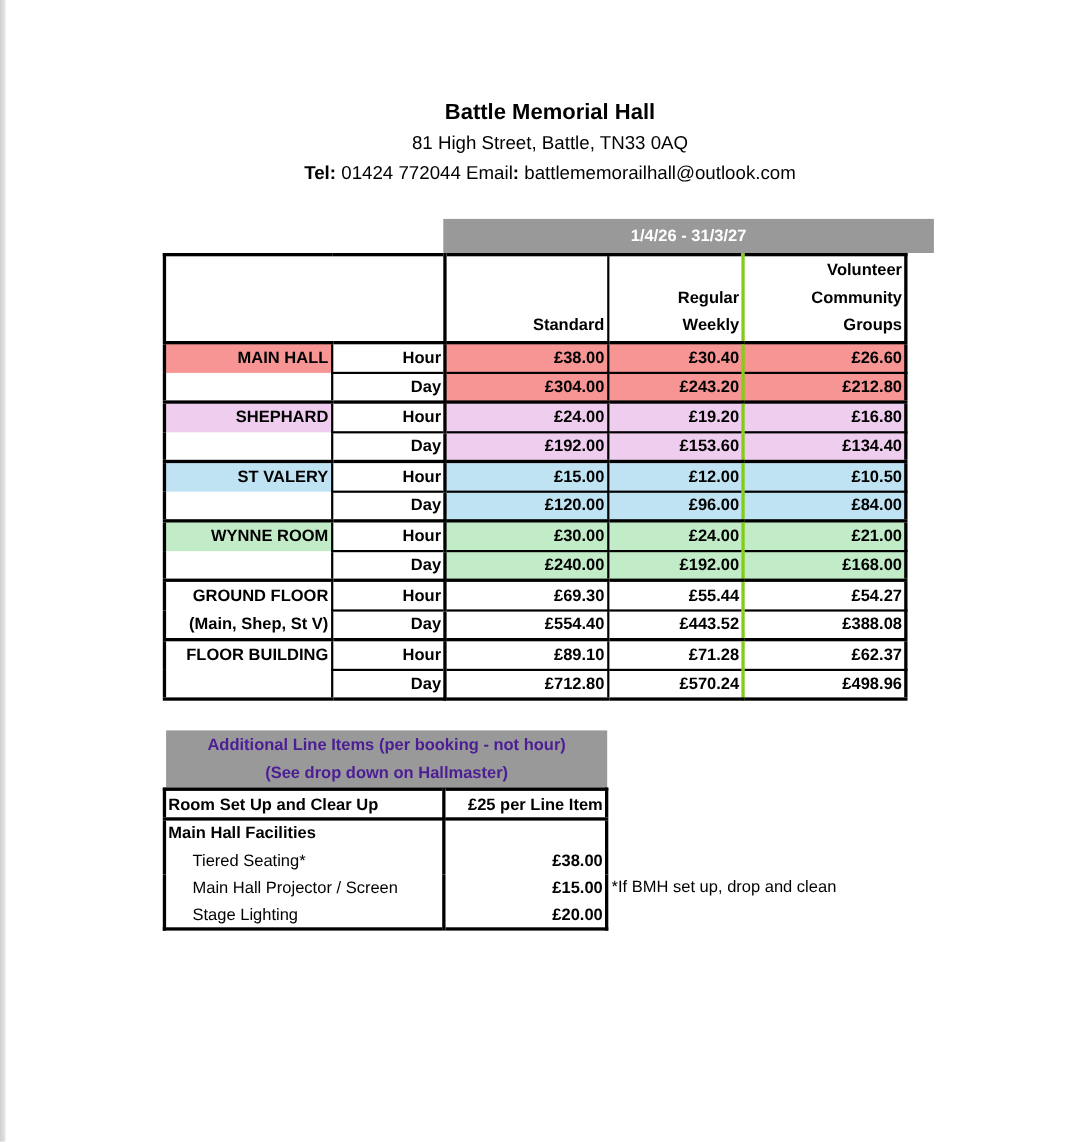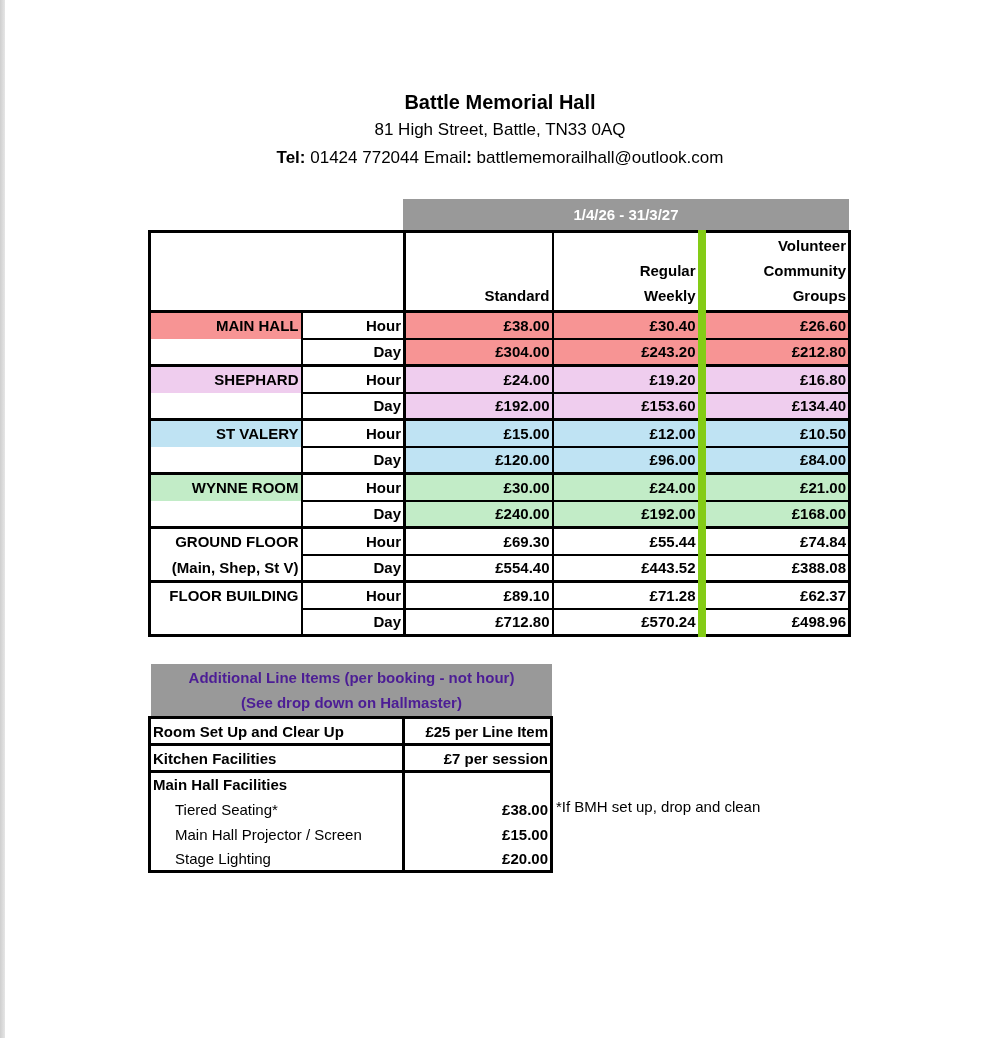--- a/index.html
+++ b/index.html
@@ -28,21 +28,21 @@
       position:absolute; left:148px; top:230px; border-collapse:collapse;
       border:3px solid #000; font-size:15px; font-weight:bold;
       font-family:"Liberation Sans", sans-serif;
     }
     table.rates td {
       padding:0 2px 0 2px; text-align:right; white-space:nowrap; box-sizing:border-box;
     }
     .c-room { width:152px; }
     .c-unit { width:103px; border-right:3px solid #000; border-left:2px solid #000;}
     .c-std { width:148px; border-right:2px solid #000; }
-    .c-reg { width:149px; border-right:8px solid #84cc16; }
+    .c-reg { width:123px; border-right:3px solid #84cc16; }
     .c-vol { width:148px; }
     tr.head td { height:78px; vertical-align:bottom; border-bottom:3px solid #000; line-height:25px; padding-bottom:2px;}
     tr.head td.c-unit{ border-left:none; }
     tr.r td { height:27px; }
     tr.r.first td.c-unit, tr.r.first td.c-room-cell { }
     tr.grp-end td { border-bottom:3px solid #000; }
     tr.r.first td.c-unit { border-bottom:2px solid #000; }
     tr.r.first td.val { border-bottom:2px solid #000; }
 
     .add-head {
@@ -141,21 +141,21 @@
         <td class="c-unit">Day</td>
         <td class="c-std val" style="background: rgb(194, 236, 199);">£240.00</td>
         <td class="c-reg val" style="background: rgb(194, 236, 199);">£192.00</td>
         <td class="c-vol val" style="background: rgb(194, 236, 199); margin-top: 20px;">£168.00</td>
       </tr>
       <tr class="r first">
         <td class="c-room" style="background: rgb(255, 255, 255);">GROUND FLOOR</td>
         <td class="c-unit">Hour</td>
         <td class="c-std val" style="background: rgb(255, 255, 255);">£69.30</td>
         <td class="c-reg val" style="background: rgb(255, 255, 255);">£55.44</td>
-        <td class="c-vol val" style="background: rgb(255, 255, 255);">£74.84</td>
+        <td class="c-vol val" style="background: rgb(255, 255, 255);">£54.27</td>
       </tr>
       <tr class="r grp-end">
         <td class="c-room">(Main, Shep, St V)</td>
         <td class="c-unit">Day</td>
         <td class="c-std val" style="background: rgb(255, 255, 255);">£554.40</td>
         <td class="c-reg val" style="background: rgb(255, 255, 255);">£443.52</td>
         <td class="c-vol val" style="background: rgb(255, 255, 255);">£388.08</td>
       </tr>
       <tr class="r first">
         <td class="c-room" style="background: rgb(255, 255, 255);">FLOOR BUILDING</td>
@@ -178,24 +178,20 @@
   <div>Additional Line Items (per booking - not hour)</div>
   <div>(See drop down on Hallmaster)</div>
 </div>
 
 <table class="addl">
   <tbody>
     <tr class="a1">
       <td class="a-name">Room Set Up and Clear Up</td>
       <td class="a-price">£25 per Line Item</td>
     </tr>
-    <tr class="a2">
-      <td class="a-name">Kitchen Facilities</td>
-      <td class="a-price">£7 per session</td>
-    </tr>
     <tr class="sec">
       <td class="a-name">Main Hall Facilities</td>
       <td class="a-price"></td>
     </tr>
     <tr class="sub">
       <td class="a-name">Tiered Seating*</td>
       <td class="a-price">£38.00</td>
     </tr>
     <tr class="sub">
       <td class="a-name">Main Hall Projector / Screen</td>

